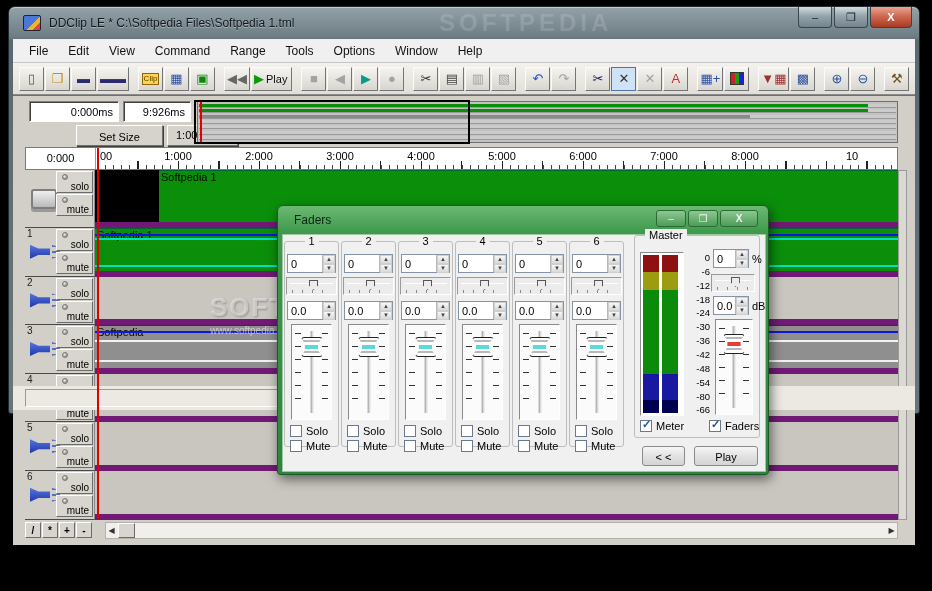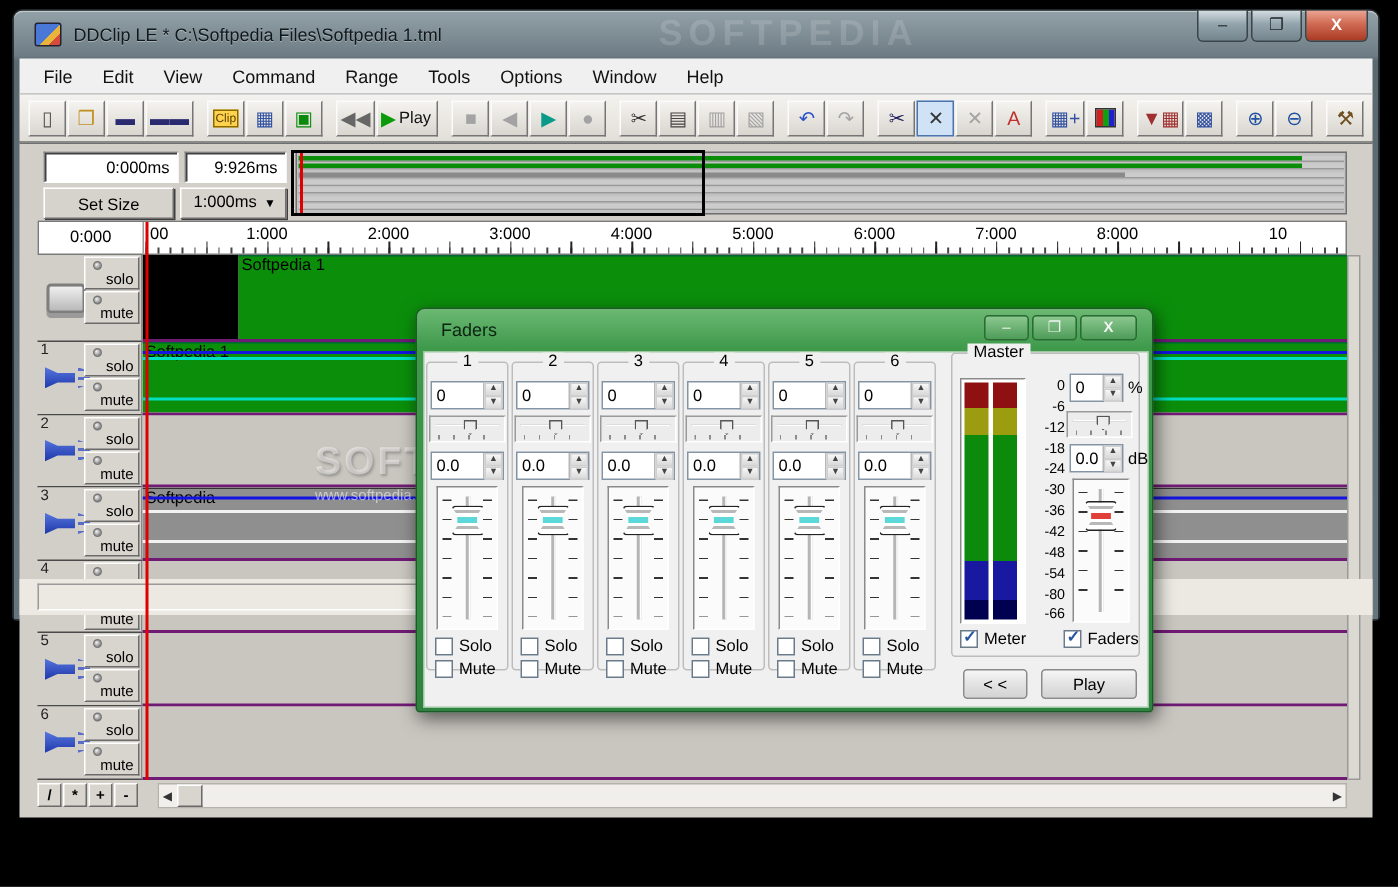--- a/index.html
+++ b/index.html
@@ -33,21 +33,21 @@
   .tb-label{font-size:11px;color:#111;padding-right:2px;}
   .tb-sep{width:7px;height:24px;}
   [data-name="clip-icon"]{background:#ffd34d;border:1px solid #8a6a00;font-size:8px !important;padding:1px 1px;color:#5a4000 !important;}
   [data-name="colorbars-icon"]{width:14px;height:13px;display:inline-block;background:linear-gradient(90deg,#d02020 0 34%,#10a010 34% 67%,#2020d0 67%);border:1px solid #333;}
 
   
   .workspace{position:absolute;left:4px;right:4px;top:88px;height:450px;background:#d2cfc9;border-top:1px solid #6f6f6f;}
   .panel-field{position:absolute;height:21px;background:#fff;border:1px solid;border-color:#808080 #fff #fff #808080;box-shadow:inset 1px 1px 0 #404040;
                font-size:11px;text-align:right;padding:4px 5px 0 0;}
   .btn-classic{position:absolute;height:21px;background:#d6d3cd;border:1px solid;border-color:#fff #6f6f6f #6f6f6f #fff;box-shadow:1px 1px 0 #3f3f3f;
-               font-size:11px;text-align:center;padding-top:3px;cursor:default;}
+               font-size:11px;text-align:center;padding-top:3px;cursor:default;margin-left:47px;}
   .grid-dd{display:flex;justify-content:space-between;padding:3px 6px 0 8px;text-align:right;}
 
   .overview{position:absolute;left:184px;top:5px;width:701px;height:42px;background:#c2c2c2;border:1px solid #6f6f6f;}
   .overview-rows{position:absolute;left:1px;right:1px;top:2px;bottom:2px;display:flex;flex-direction:column;justify-content:space-between;}
   .ov-row{height:4px;background:#cbcbcb;border-bottom:1px solid #9a9a9a;}
   .ov-clip{height:100%;}
   .ov-region{position:absolute;left:-4px;top:-2px;width:276px;height:44px;border:2px solid #000;z-index:3;}
   .ov-playhead{position:absolute;left:2px;top:0;bottom:0;width:2px;background:#e00000;z-index:4;}
 
   .ruler{position:absolute;left:12px;top:51px;width:873px;height:23px;background:#fff;border:1px solid #7a7a7a;display:flex;}
@@ -65,21 +65,21 @@
   .sm-col{position:absolute;right:1px;top:1px;width:37px;}
   .smbtn{display:block;width:100%;height:22px;margin-bottom:1px;background:#d8d5cf;border:1px solid;border-color:#fff #6b6b6b #6b6b6b #fff;
          font-size:10px;text-align:right;padding:10px 3px 0 0;line-height:1;position:relative;cursor:default;}
   .led{position:absolute;top:2px;left:5px;width:6px;height:6px;border-radius:50%;border:1px solid #777;background:radial-gradient(circle at 35% 35%,#f2f2f2,#8a8a8a 75%);}
   .ticon-speaker{position:absolute;left:5px;top:50%;transform:translateY(-50%);width:20px;height:16px;background:linear-gradient(#5a7ae0,#1a34a8);
                  clip-path:polygon(0 6%,42% 30%,100% 30%,100% 70%,42% 70%,0 94%);}
   .ticon-waves{position:absolute;left:27px;top:50%;transform:translateY(-50%);width:8px;height:14px;
                background:repeating-linear-gradient(180deg,#3a55c8 0 2px,transparent 2px 6px);clip-path:polygon(0 0,100% 20%,100% 80%,0 100%);opacity:.8;}
   .ticon-monitor{position:absolute;left:6px;top:50%;transform:translateY(-50%);width:26px;height:20px;background:linear-gradient(#efefef,#b9b9b9);
                  border:2px solid #7e7e7e;border-radius:3px;box-shadow:0 3px 0 #9a9a9a;}
-  .tbody{flex:1;position:relative;background:#c9c6c0;border-bottom:2px solid #701a75;overflow:hidden;}
+  .tbody{flex:1;position:relative;background:#c9c6c0;border-bottom:6px solid #701a75;overflow:hidden;}
   .clip{position:absolute;top:0;bottom:0;}
   .clip-green{background:#0b8f0b;border-top:1px solid #063;}
   .clip-gray{background:#8f8f8f;border-top:1px solid #333;}
   .black-lead{left:0;width:64px;background:#000;}
   .clip-label{position:absolute;left:2px;top:0;font-size:11px;color:#000;white-space:nowrap;}
   .hline{position:absolute;left:0;right:0;height:2px;}
 
   .playhead{position:absolute;left:84px;top:52px;width:2px;height:372px;background:#e00000;z-index:10;}
 
   .vstrip{position:absolute;left:885px;top:74px;width:9px;height:350px;background:#dcd9d3;border:1px solid #9a9a9a;}

